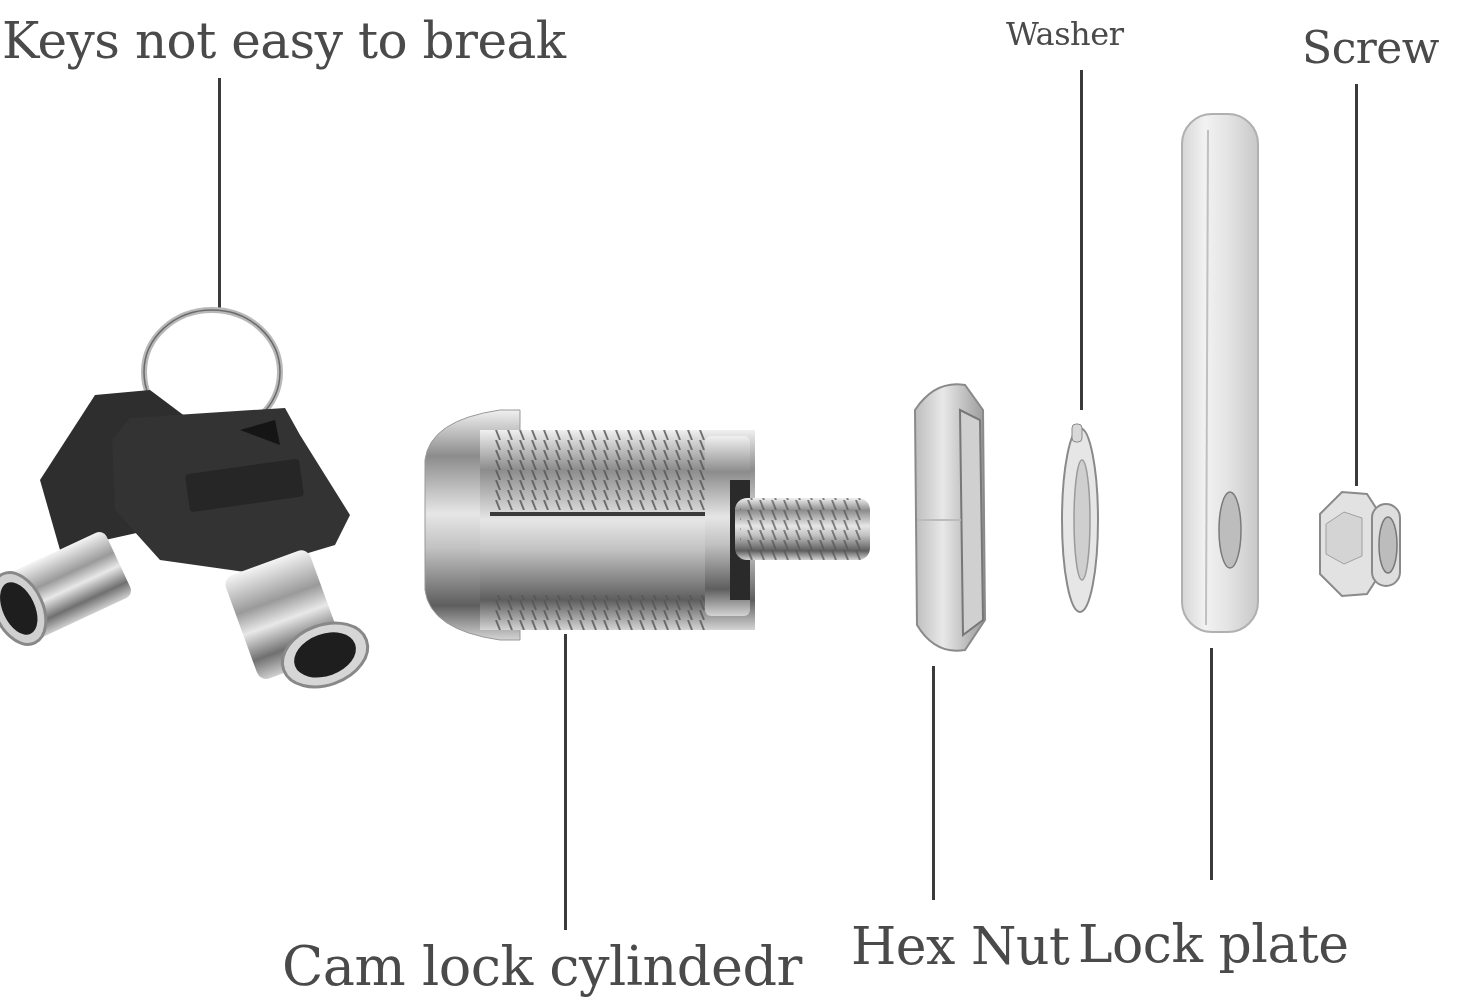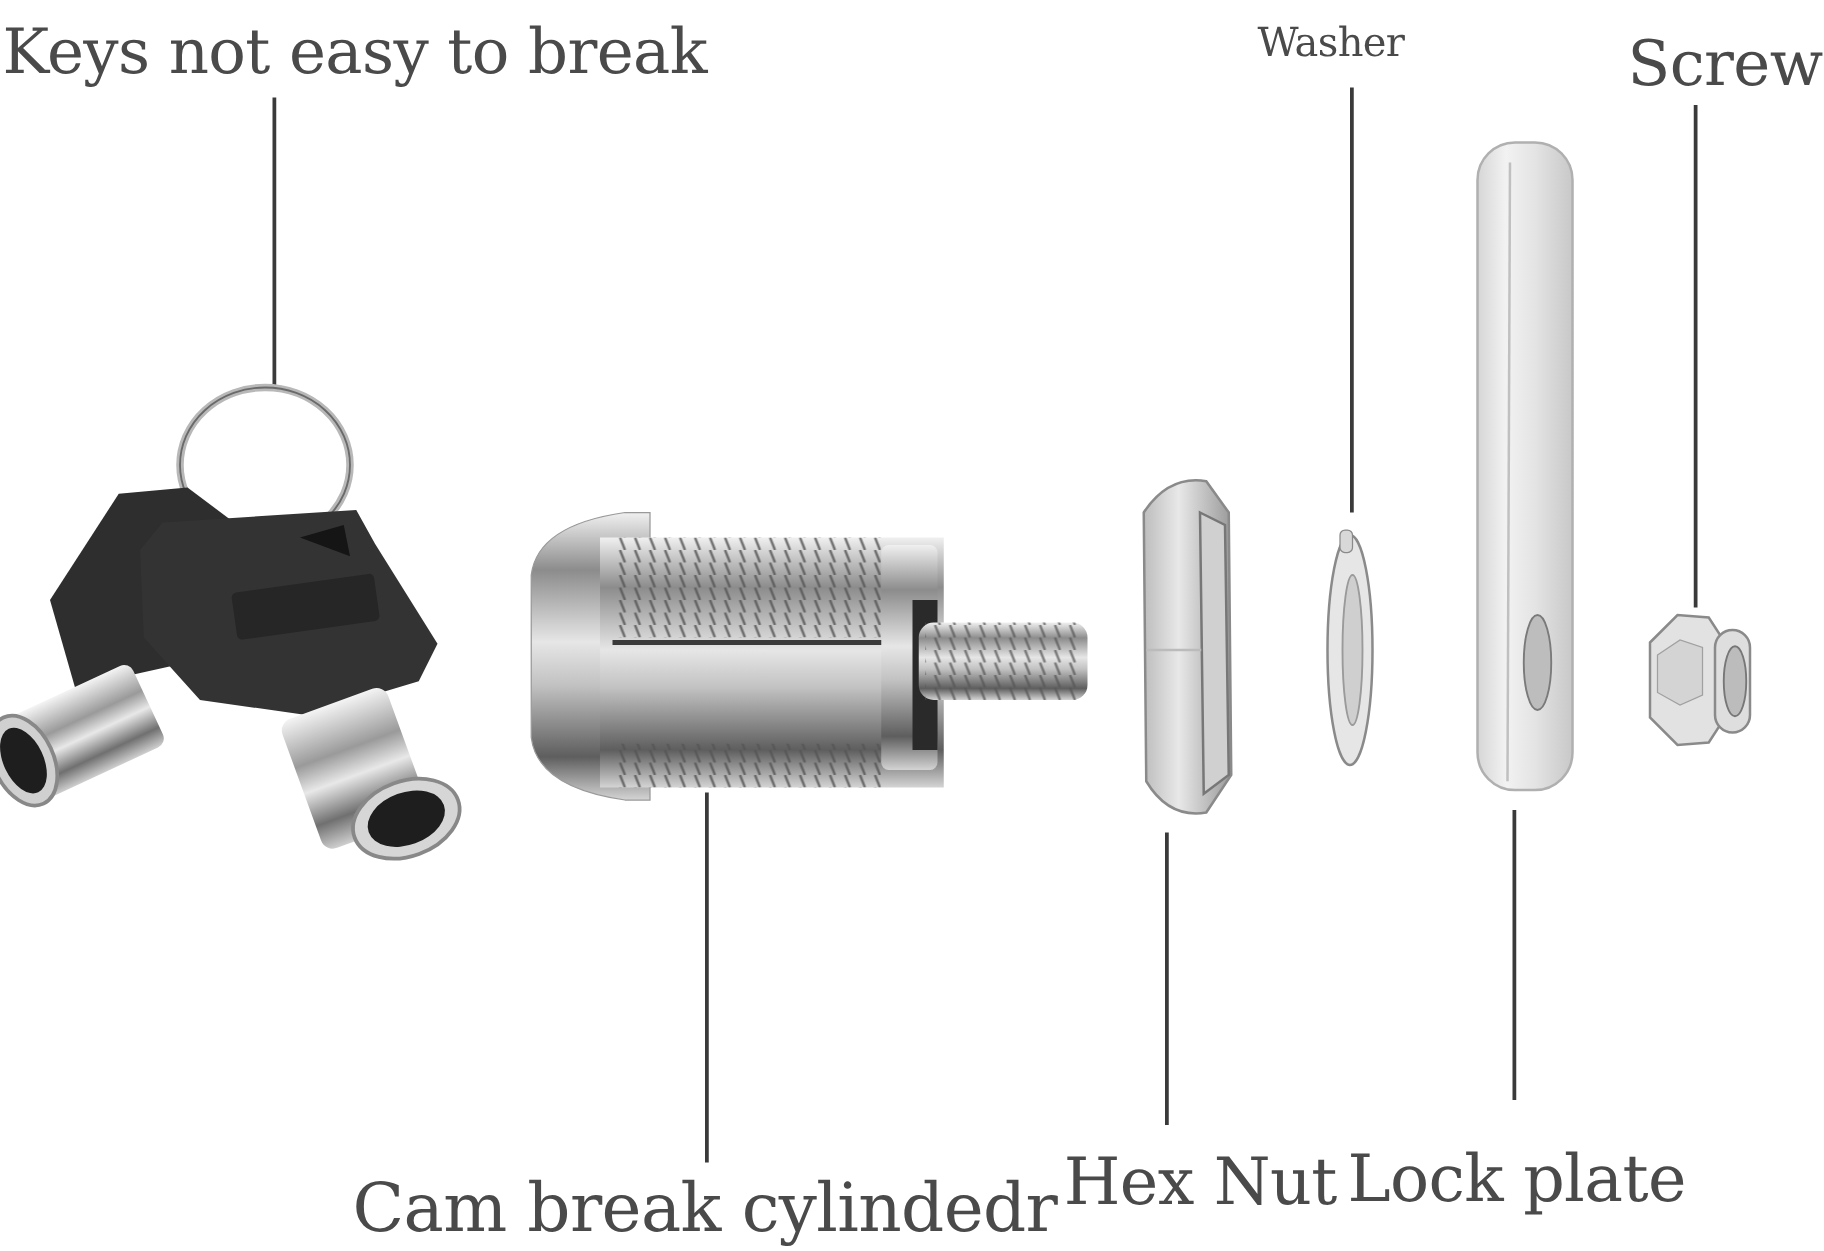--- a/index.html
+++ b/index.html
@@ -6,22 +6,22 @@
   body { width:1459px; height:1001px; position:relative; overflow:hidden; font-family:"DejaVu Serif", "Liberation Serif", serif; }
   .label { position:absolute; color:#4a4a4a; font-family:"DejaVu Serif", "Liberation Serif", serif; white-space:nowrap; line-height:1; letter-spacing:-0.5px; }
   .leader { position:absolute; width:3px; background:#3a3a3a; }
   svg.part { position:absolute; overflow:visible; }
 </style>
 </head>
 <body>
 
 <div class="label" style="left:2px; top:4px; font-size:50px;margin-top:12px;">Keys not easy to break</div>
 <div class="label" style="left:1006px; top:18px; font-size:32px;">Washer</div>
-<div class="label" style="left:1302px; top:26px; font-size:50px;">Screw</div>
-<div class="label" style="left:282px; top:940px; font-size:54px;">Cam break cylindedr</div>
+<div class="label" style="left:1302px; top:26px; font-size:44px;">Screw</div>
+<div class="label" style="left:282px; top:940px; font-size:54px;">Cam lock cylindedr</div>
 <div class="label" style="left:834px; top:920px; font-size:52px;margin-left:17px;">Hex Nut</div>
 <div class="label" style="left:1078px; top:918px; font-size:52px;text-align:center;">Lock plate</div>
 
 <div class="leader" style="left:218px; top:78px; height:232px;"></div>
 <div class="leader" style="left:1080px; top:70px; height:340px;"></div>
 <div class="leader" style="left:1355px; top:84px; height:402px;"></div>
 <div class="leader" style="left:564px; top:634px; height:296px;"></div>
 <div class="leader" style="left:932px; top:666px; height:234px;"></div>
 <div class="leader" style="left:1210px; top:648px; height:232px;"></div>
 

